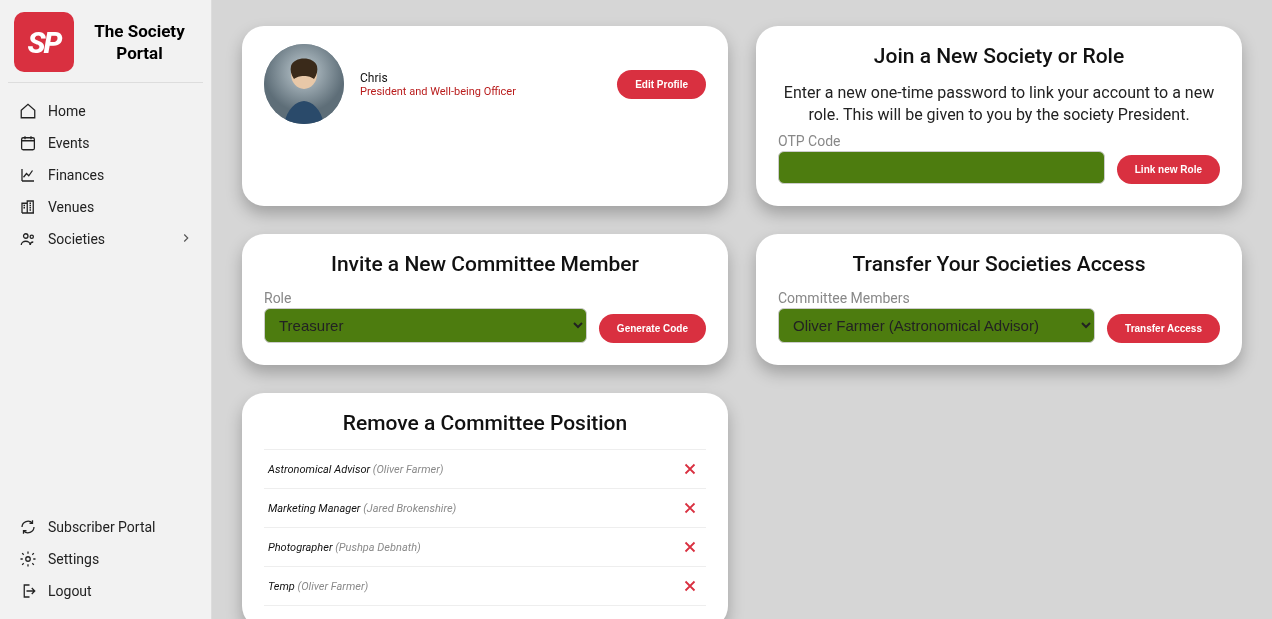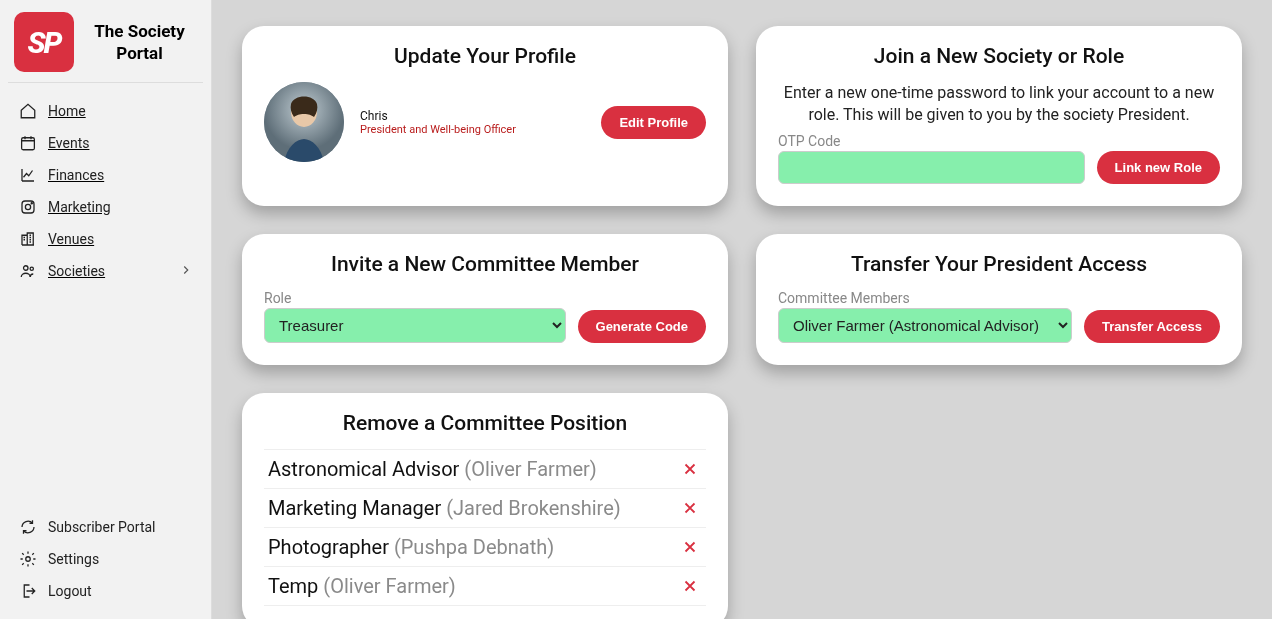--- a/index.html
+++ b/index.html
@@ -42,21 +42,21 @@
     font-size: 30px;
     letter-spacing: -2px;
   }
   .brand-title {
     font-size: 17px;
     font-weight: 700;
     text-align: center;
     line-height: 1.3;
     flex: 1;
   }
-  .nav-section { flex: 1; text-decoration: underline; }
+  .nav-section { flex: 1; }
   .nav-item, .bottom-item {
     display: flex;
     align-items: center;
     gap: 10px;
     padding: 6px 10px;
     border-radius: 6px;
     cursor: pointer;
     color: #222;
     font-size: 14px;
   }
@@ -108,21 +108,21 @@
   .avatar svg { width: 100%; height: 100%; }
   .profile-text { flex: 1; }
   .profile-name { font-size: 12px; color: #111; }
   .profile-role { font-size: 11px; color: #b91c1c; }
   .btn {
     background: #d93040;
     color: #fff;
     border: none;
     border-radius: 999px;
     padding: 9px 18px;
-    font-size: 13px;
+    font-size: 10px;
     font-weight: 600;
     cursor: pointer;
     white-space: nowrap;
   }
   .subtext {
     font-size: 16px;
     text-align: center;
     color: #222;
     margin-bottom: 8px;
     line-height: 1.35;
@@ -138,32 +138,33 @@
     align-items: flex-end;
     gap: 12px;
   }
   .form-row .grow { flex: 1; }
   input[type=text], select {
     width: 100%;
     border: 1px solid #ccc;
     border-radius: 6px;
     padding: 7px 10px;
     font-size: 15px;
-    background: #86efac;
+    background: #4d7c0f;
     color: #222;
   }
   select { appearance: auto; }
   .remove-list { border-top: 1px solid #eee; }
   .remove-row {
     display: flex;
     align-items: center;
     justify-content: space-between;
     padding: 7px 4px;
     border-bottom: 1px solid #eee;
-    font-size: 20px;
+    font-size: 11px;
+    font-style: italic;
   }
   .remove-row .role-name { color: #111; }
   .remove-row .person-name { color: #8a8a8a; }
   .remove-btn {
     background: none;
     border: none;
     cursor: pointer;
     width: 24px;
     height: 24px;
     display: flex;
@@ -206,30 +207,20 @@
       <span class="icon-slot">
           <svg viewBox="0 0 24 24">
             <path d="M4 20V4M4 20h16M6 15l4-5 3 3 5-7"></path>
           </svg>
         </span>
       <span>Finances</span>
     </div>
     <div class="nav-item">
       <span class="icon-slot">
           <svg viewBox="0 0 24 24">
-            <rect x="4" y="4" width="16" height="16" rx="4"></rect>
-            <circle cx="12" cy="12" r="3.5"></circle>
-            <circle cx="17" cy="7" r="0.8" fill="#222"></circle>
-          </svg>
-        </span>
-      <span>Marketing</span>
-    </div>
-    <div class="nav-item">
-      <span class="icon-slot">
-          <svg viewBox="0 0 24 24">
             <path d="M4 20V7h7v13M11 20V4h8v16M4 20h16"></path>
             <path d="M6 10h2M6 13h2M14 7h2M14 10h2M14 13h2M14 16h2"></path>
           </svg>
         </span>
       <span>Venues</span>
     </div>
     <div class="nav-item">
       <span class="icon-slot">
           <svg viewBox="0 0 24 24">
             <circle cx="9" cy="8" r="3"></circle>
@@ -271,21 +262,20 @@
           </svg>
         </span>
       <span>Logout</span>
     </div>
   </div>
 </aside>
 
 <main class="main">
 
   <section class="card">
-    <h2>Update Your Profile</h2>
     <div class="profile-row">
       <div class="avatar">
         <svg viewBox="0 0 80 80">
           <defs>
               <radialGradient id="bg" cx="50%" cy="35%">
                 <stop offset="0%" stop-color="#c0ccd2"></stop>
                 <stop offset="100%" stop-color="#5e6e78"></stop>
               </radialGradient>
             </defs>
           <rect width="80" height="80" fill="url(#bg)"></rect>
@@ -321,21 +311,21 @@
       <div class="grow">
         <select>
           <option>Treasurer</option>
         </select>
       </div>
       <button class="btn">Generate Code</button>
     </div>
   </section>
 
   <section class="card transfer">
-    <h2>Transfer Your President Access</h2>
+    <h2>Transfer Your Societies Access</h2>
     <label class="field-label">Committee Members</label>
     <div class="form-row">
       <div class="grow">
         <select>
           <option>Oliver Farmer (Astronomical Advisor)</option>
         </select>
       </div>
       <button class="btn">Transfer Access</button>
     </div>
   </section>

